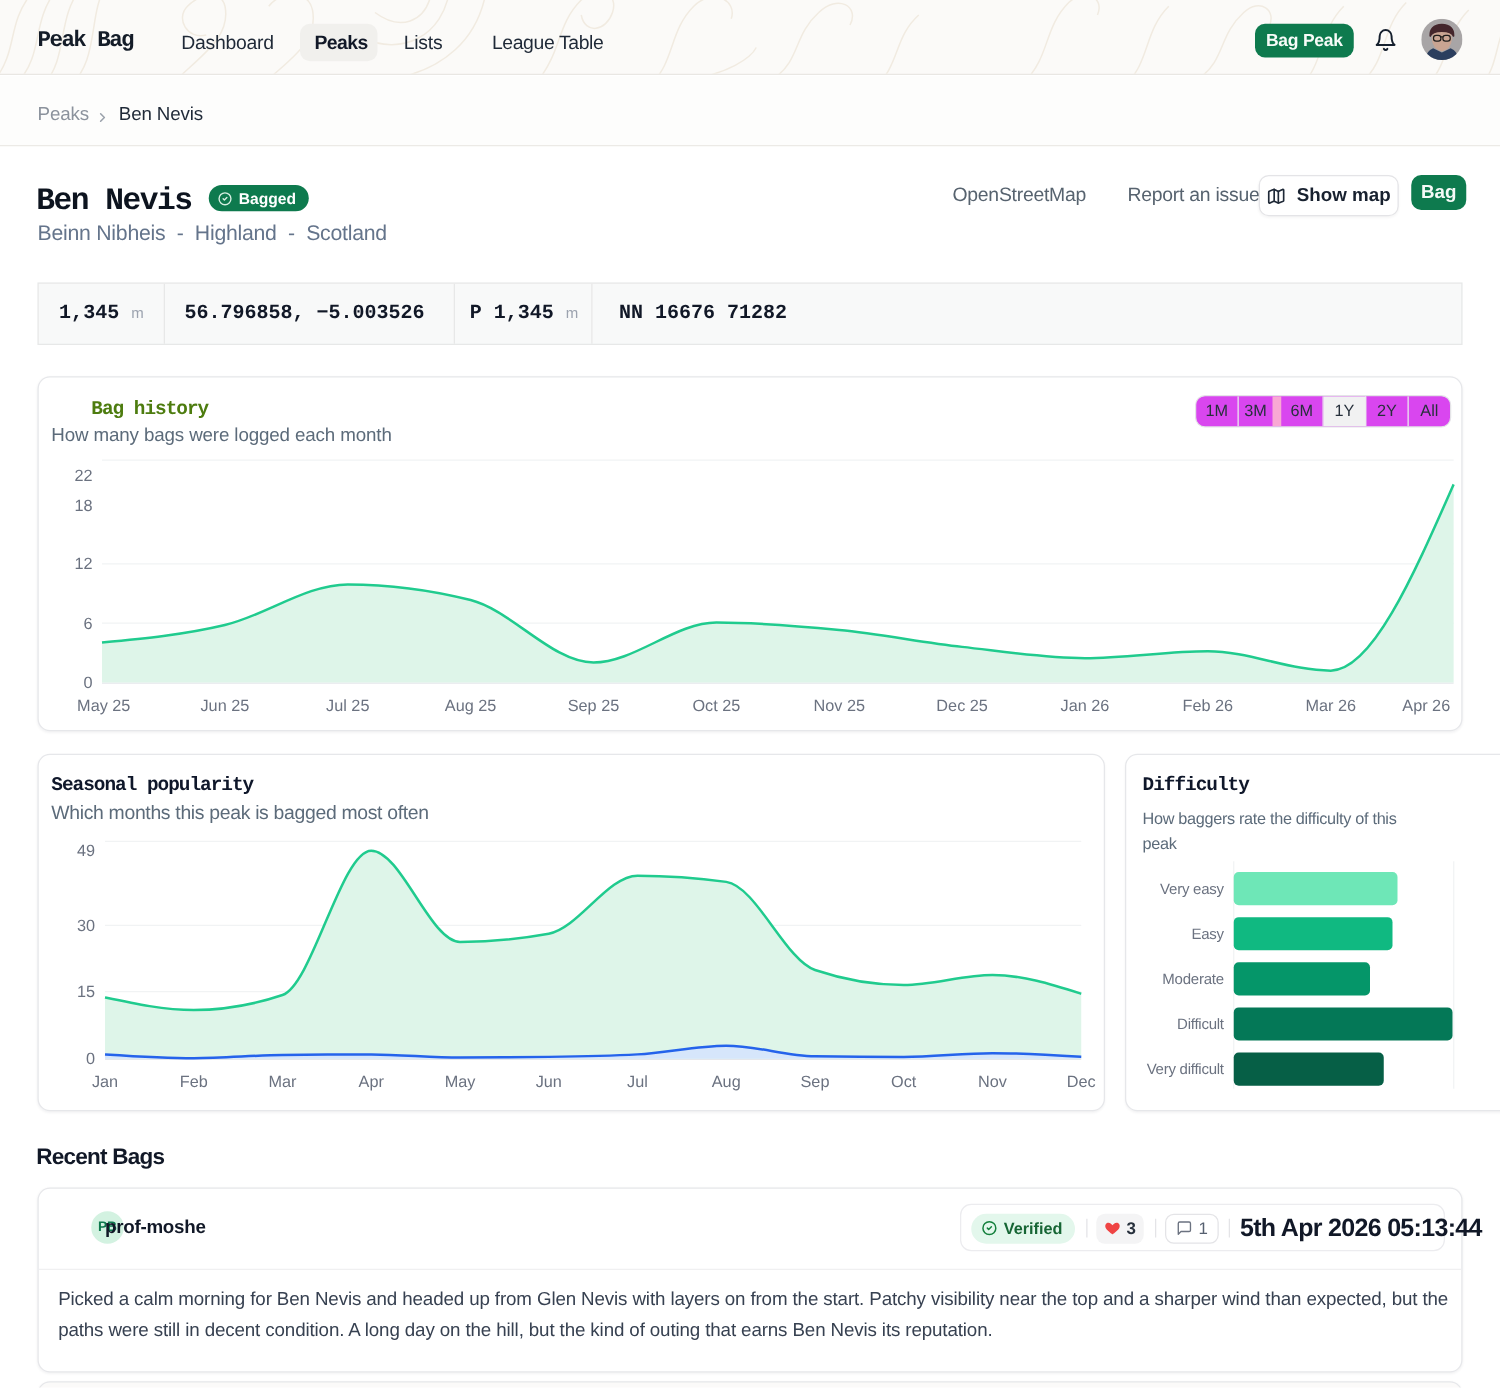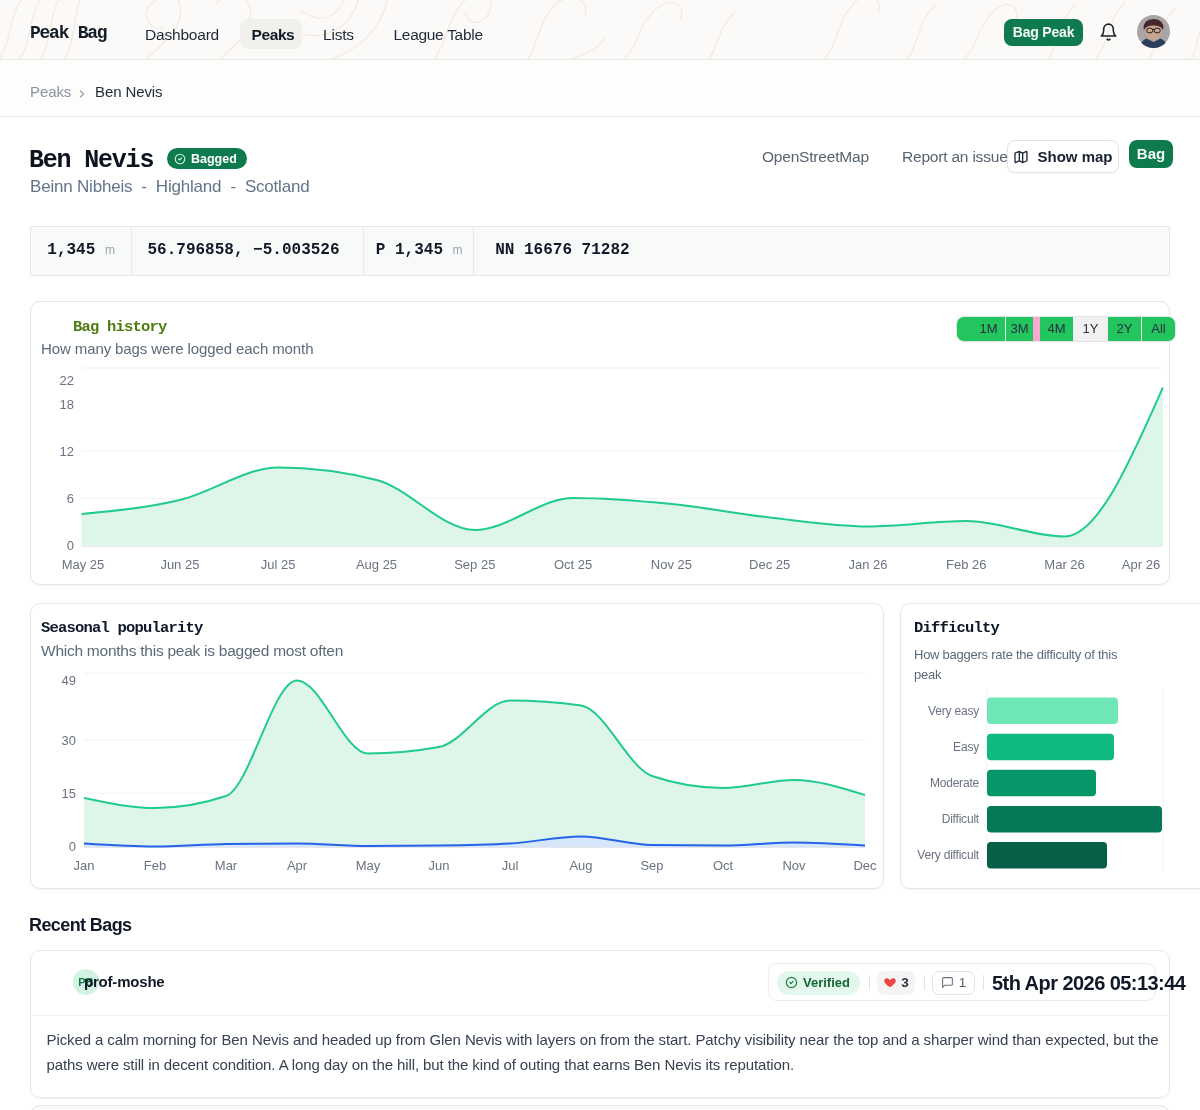--- a/index.html
+++ b/index.html
@@ -98,24 +98,24 @@
   <div class="abs mono" style="left:16.3px;top:14px;font-size:16px;font-weight:bold;color:#111827;">1,345 <span style="font-family:'Liberation Sans',sans-serif;font-size:12px;font-weight:normal;color:#9ca3af;">m</span></div>
   <div class="abs mono" style="left:116.5px;top:14px;font-size:16px;font-weight:bold;color:#111827;">56.796858, −5.003526</div>
   <div class="abs mono" style="left:344.8px;top:14px;font-size:16px;font-weight:bold;color:#111827;">P 1,345 <span style="font-family:'Liberation Sans',sans-serif;font-size:12px;font-weight:normal;color:#9ca3af;">m</span></div>
   <div class="abs mono" style="left:464.2px;top:14px;font-size:16px;font-weight:bold;color:#111827;">NN 16676 71282</div>
 </div>
 
 <div class="card" style="left:30px;top:301px;width:1140px;height:284px;">
   <div class="abs mono" style="left:28px;top:16px;font-size:15.5px;font-weight:bold;letter-spacing:-0.8px;color:#4d7c0f;margin-left:14px;">Bag history</div>
   <div class="abs sub" style="left:10px;top:37.5px;font-size:15px;letter-spacing:-0.1px;">How many bags were logged each month</div>
 
-  <div class="abs" style="left:925px;top:14px;height:26px;border:1px solid #e4e4e7;border-radius:8px;display:flex;overflow:hidden;background:#22c55e;padding-left:15px;">
+  <div class="abs" style="left:925px;top:14px;height:26px;border:1px solid #e4e4e7;border-radius:8px;display:flex;overflow:hidden;background:#d946ef;">
     <div style="width:34px;text-align:center;line-height:24px;font-size:13px;color:#27303c;border-right:1px solid #ececef;">1M</div>
     <div style="width:34px;text-align:center;line-height:24px;font-size:13px;color:#27303c;border-right:7px solid #f9a8d4;">3M</div>
-    <div style="width:34px;text-align:center;line-height:24px;font-size:13px;color:#27303c;border-right:1px solid #ececef;">4M</div>
+    <div style="width:34px;text-align:center;line-height:24px;font-size:13px;color:#27303c;border-right:1px solid #ececef;">6M</div>
     <div style="width:34px;text-align:center;line-height:24px;font-size:13px;color:#27303c;border-right:1px solid #ececef;background:#f1f1f2;">1Y</div>
     <div style="width:34px;text-align:center;line-height:24px;font-size:13px;color:#27303c;border-right:1px solid #ececef;">2Y</div>
     <div style="width:33px;text-align:center;line-height:24px;font-size:13px;color:#27303c;">All</div>
   </div>
   <svg class="abs" style="left:0;top:0" width="1140" height="284" viewBox="0 0 1140 284">
     <g stroke="#f1f3f4" stroke-width="1">
       <line x1="50.6" y1="66" x2="1131.9" y2="66"></line>
       <line x1="50.6" y1="149" x2="1131.9" y2="149"></line>
       <line x1="50.6" y1="196.5" x2="1131.9" y2="196.5"></line>
     </g>

